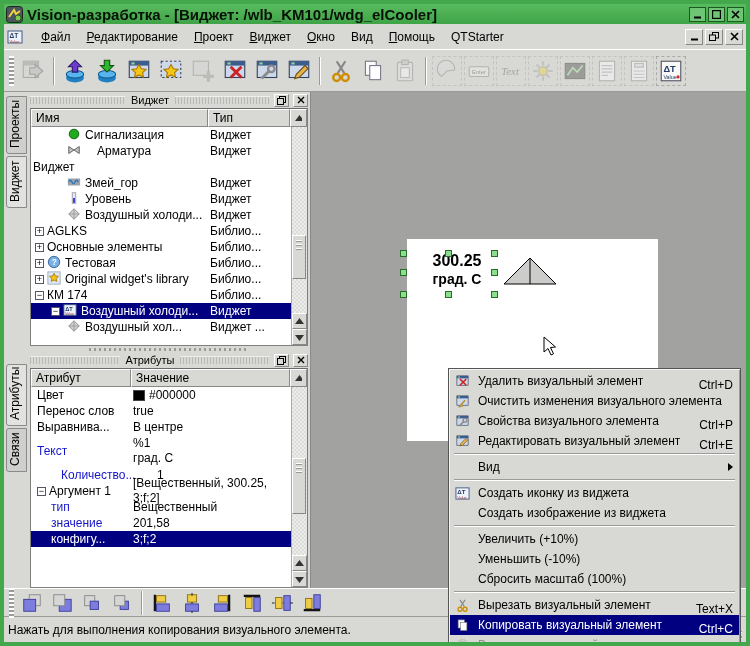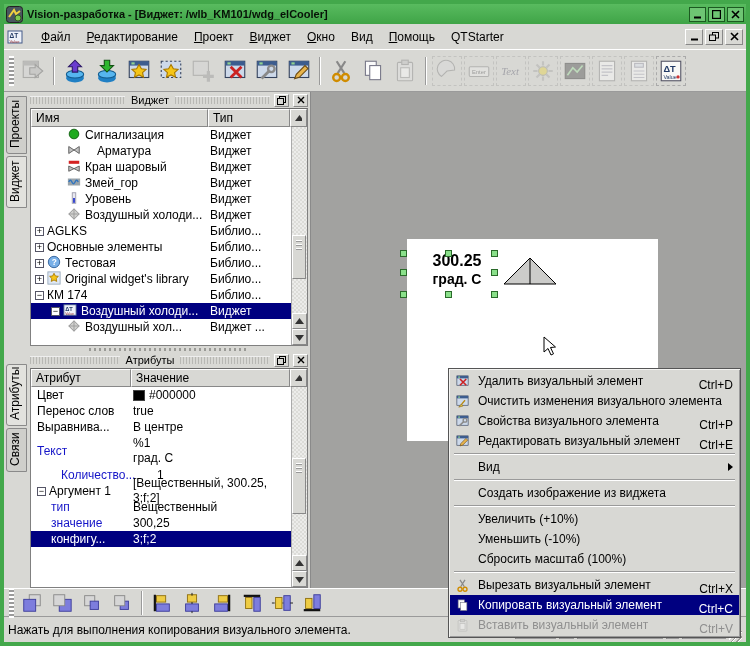--- a/index.html
+++ b/index.html
@@ -5,21 +5,21 @@
   html,body{margin:0;padding:0;background:#777;}
   *{box-sizing:border-box;}
   .window{position:relative;width:750px;height:646px;border:4px solid #43a84b;background:#d8d8d4;
           font-family:"Liberation Sans",sans-serif;font-size:12px;color:#000;overflow:hidden;}
   .edge-marks{position:absolute;left:-4px;top:92px;width:4px;height:492px;
           background:repeating-linear-gradient(180deg,#151515 0 8px,transparent 8px 34px);}
   
   .titlebar{height:20px;background:linear-gradient(180deg,#59bb5f,#3fa447);display:flex;align-items:center;
             padding:0 2px;gap:4px;}
   .app-icon{width:17px;height:17px;flex:0 0 auto;}
-  .title-text{font-weight:bold;font-size:11px;color:#071207;flex:1 1 auto;white-space:nowrap;overflow:hidden;}
+  .title-text{font-weight:bold;font-size:15px;color:#071207;flex:1 1 auto;white-space:nowrap;overflow:hidden;}
   .win-btns{display:flex;gap:2px;}
   .wbtn{width:17px;height:15px;background:#6ec573;border:1px solid #1c5a21;display:flex;align-items:center;
         justify-content:center;padding:0;}
   
   .menubar{height:26px;background:#d8d8d4;border-bottom:1px solid #fff;display:flex;align-items:center;padding:0 3px;gap:2px;}
   .mdi-icon{width:18px;height:16px;margin-right:6px;}
   .menu-item{padding:3px 8px;white-space:nowrap;}
   .menu-item u{text-decoration:underline;}
   .menubar-spacer{flex:1 1 auto;}
   .mdi-btn{width:18px;height:16px;background:#d8d8d4;border:1px solid #888;border-top-color:#fff;border-left-color:#fff;
@@ -374,28 +374,20 @@
                   <div class="tcell" style="width: 177px; display: flex; align-items: center; padding-left: 36px;">
                     <span class="tree-ico"><svg width="14" height="14" viewBox="0 0 16 16">
                         <path d="M2 4 L8 8 L2 12Z" fill="#c2c2c2" stroke="#555"></path>
                         <path d="M14 4 L8 8 L14 12Z" fill="#c2c2c2" stroke="#555"></path>
                       </svg></span>
                     <span style="overflow: hidden; white-space: nowrap; margin-left: 12px;">Арматура</span>
                   </div>
                   <div class="tcell" style="flex: 1 1 0%;">Виджет</div>
                 </div>
                 <div class="trow">
-                  <div class="tcell" style="width: 177px; display: flex; align-items: center; padding-left: 36px;">
-                    <span class="tree-ico"><svg width="14" height="14" viewBox="0 0 16 16">
-                        <rect x="2" y="2" width="12" height="3.5" fill="#d42222"></rect>
-                        <path d="M2 8 L8 11 L2 14Z" fill="#c2c2c2" stroke="#555"></path>
-                        <path d="M14 8 L8 11 L14 14Z" fill="#c2c2c2" stroke="#555"></path>
-                      </svg></span>
-                    <span style="overflow: hidden; white-space: nowrap;">Кран шаровый</span>
-                  </div>
                   <div class="tcell" style="flex: 1 1 0%;">Виджет</div>
                 </div>
                 <div class="trow">
                   <div class="tcell" style="width: 177px; display: flex; align-items: center; padding-left: 36px;">
                     <span class="tree-ico"><svg width="14" height="14" viewBox="0 0 16 16">
                         <rect x="1" y="4" width="14" height="8" fill="#9aa4aa"></rect>
                         <path d="M2 8 q1.8 -4 3.6 0 t3.6 0 t3.6 0" stroke="#2f74c0" stroke-width="1.6" fill="none"></path>
                       </svg></span>
                     <span style="overflow: hidden; white-space: nowrap;">Змей_гор</span>
                   </div>
@@ -598,21 +590,21 @@
                   </div>
                   <div class="tcell" style="flex: 1 1 0%; display: flex; align-items: center;">
                     <span class="pre">Вещественный</span>
                   </div>
                 </div>
                 <div class="trow">
                   <div class="tcell" style="width: 100px; display: flex; align-items: center; padding-left: 20px;">
                     <span class="attr-name-blue" style="overflow: hidden; white-space: nowrap;">значение</span>
                   </div>
                   <div class="tcell" style="flex: 1 1 0%; display: flex; align-items: center;">
-                    <span class="pre">300,25</span>
+                    <span class="pre">201,58</span>
                   </div>
                 </div>
                 <div class="trow selected">
                   <div class="tcell" style="width: 100px; display: flex; align-items: center; padding-left: 20px;">
                     <span class="attr-name-blue" style="overflow: hidden; white-space: nowrap;">конфигу...</span>
                   </div>
                   <div class="tcell" style="flex: 1 1 0%; display: flex; align-items: center;">
                     <span class="pre">3;f;2</span>
                   </div>
                 </div>
@@ -712,20 +704,30 @@
           <span class="mi-short">Ctrl+E</span>
         </div>
         <div class="mi-sep"></div>
         <div class="mi">
           <span class="mi-ico"></span>
           <span class="mi-label">Вид</span>
           <span class="mi-arrow"></span>
         </div>
         <div class="mi-sep"></div>
         <div class="mi">
+          <span class="mi-ico">
+            <svg width="15" height="15" viewBox="0 0 16 16">
+              <rect x="1" y="2" width="14" height="12" fill="#eef2fa" stroke="#445a88"></rect>
+              <text x="2.5" y="9" font-size="6.5" font-weight="bold" fill="#223a66" font-family="Liberation Sans">ΔT</text>
+              <text x="2.5" y="13.5" font-size="4" fill="#933" font-family="Liberation Sans">Value</text>
+            </svg>
+          </span>
+          <span class="mi-label">Создать иконку из виджета</span>
+        </div>
+        <div class="mi">
           <span class="mi-ico"></span>
           <span class="mi-label">Создать изображение из виджета</span>
         </div>
         <div class="mi-sep"></div>
         <div class="mi">
           <span class="mi-ico"></span>
           <span class="mi-label">Увеличить (+10%)</span>
         </div>
         <div class="mi">
           <span class="mi-ico"></span>
@@ -738,21 +740,21 @@
         <div class="mi-sep"></div>
         <div class="mi">
           <span class="mi-ico">
             <svg width="15" height="15" viewBox="0 0 24 24">
               <path d="M8 3 L15 14 M16 3 L9 14" stroke="#888" stroke-width="2"></path>
               <circle cx="8" cy="18" r="3.2" fill="none" stroke="#d08c00" stroke-width="2.2"></circle>
               <circle cx="16" cy="18" r="3.2" fill="none" stroke="#d08c00" stroke-width="2.2"></circle>
             </svg>
           </span>
           <span class="mi-label">Вырезать визуальный элемент</span>
-          <span class="mi-short">Ctrl+X</span>
+          <span class="mi-short">Text+X</span>
         </div>
         <div class="mi selected">
           <span class="mi-ico">
             <svg width="15" height="15" viewBox="0 0 24 24">
               <rect x="5" y="3" width="10" height="13" fill="#fafafa" stroke="#778"></rect>
               <rect x="9" y="7" width="10" height="13" fill="#fff" stroke="#778"></rect>
             </svg>
           </span>
           <span class="mi-label">Копировать визуальный элемент</span>
           <span class="mi-short">Ctrl+C</span>

